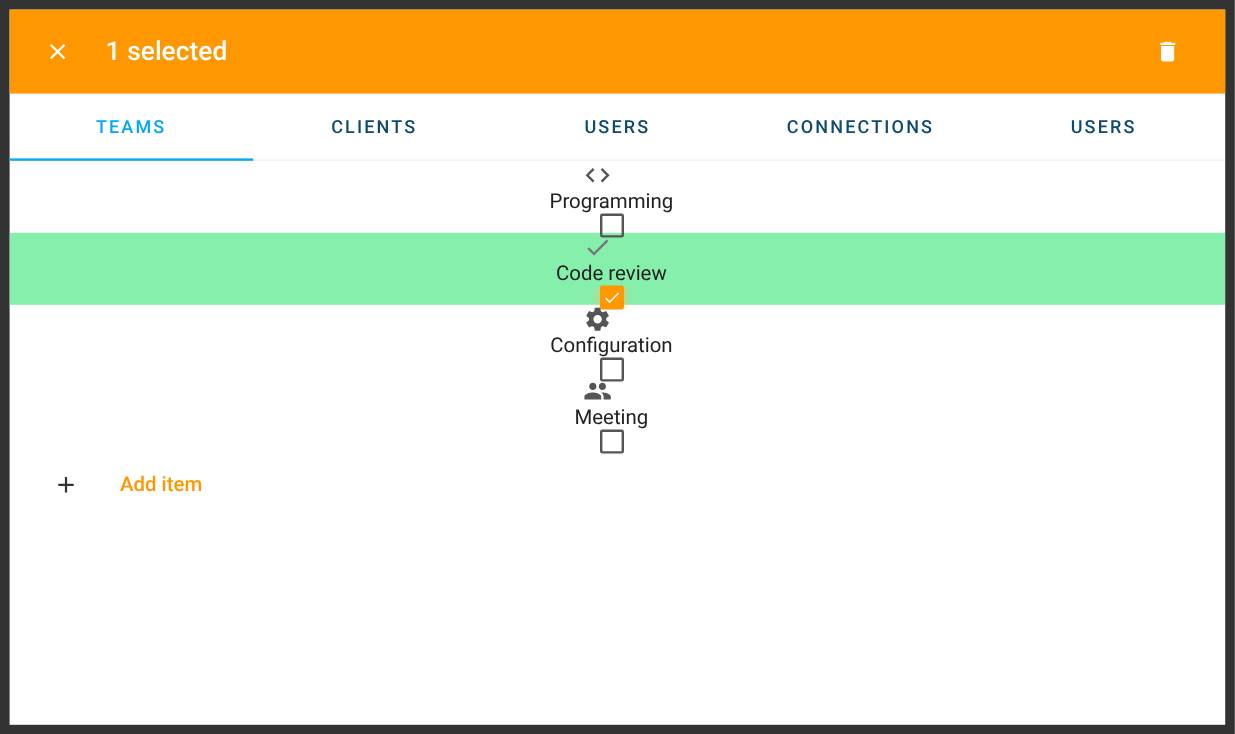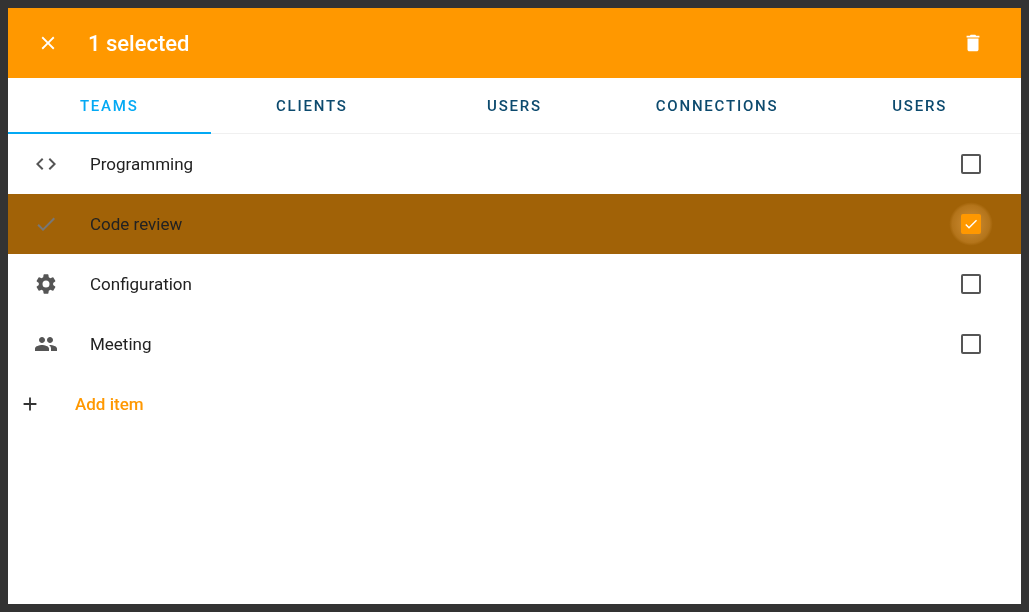--- a/index.html
+++ b/index.html
@@ -84,23 +84,24 @@
       flex: 1;
       overflow: auto;
     }
     .row {
       display: flex;
       align-items: center;
       padding: 0 28px 0 18px;
       height: 60px;
       font-size: 17px;
       color: #222;
+      flex-direction: column;
     }
     .row.selected {
-      background: #a16207;
+      background: #86efac;
     }
     .row-icon {
       width: 64px;
       display: flex;
       align-items: center;
       justify-content: flex-start;
       padding-left: 8px;
       color: #555;
     }
     .row-icon svg { fill: #555; }
@@ -134,21 +135,21 @@
       border-color: #FF9800;
     }
     .checkbox.checked svg {
       fill: #fff;
       display: block;
     }
     .checkbox svg { display: none; }
     .add-row {
       display: flex;
       align-items: center;
-      padding: 0 28px 0 3px;
+      padding: 0 28px 0 28px;
       height: 60px;
       cursor: pointer;
     }
     .add-row .row-icon svg { fill: #333; }
     .add-label {
       color: #FF9800;
       font-size: 17px;
       font-weight: 500;
     }
   </style>

